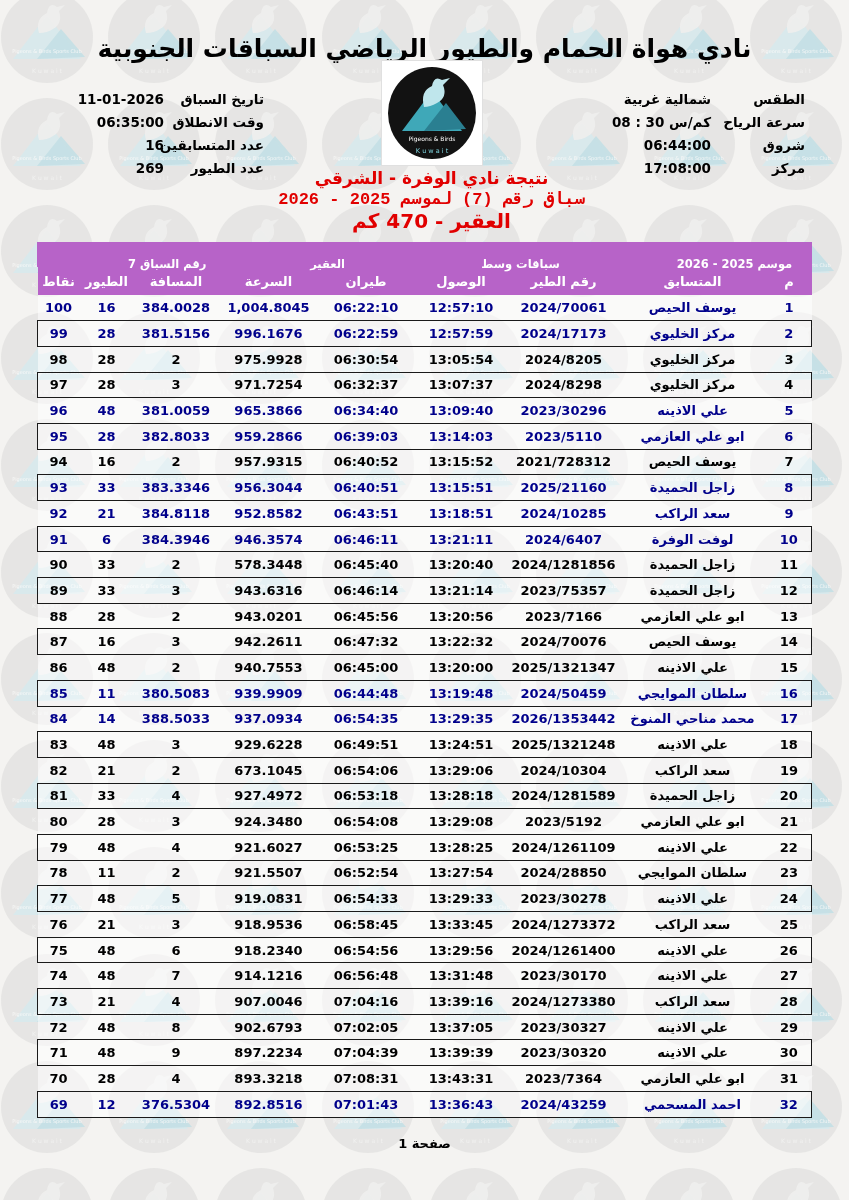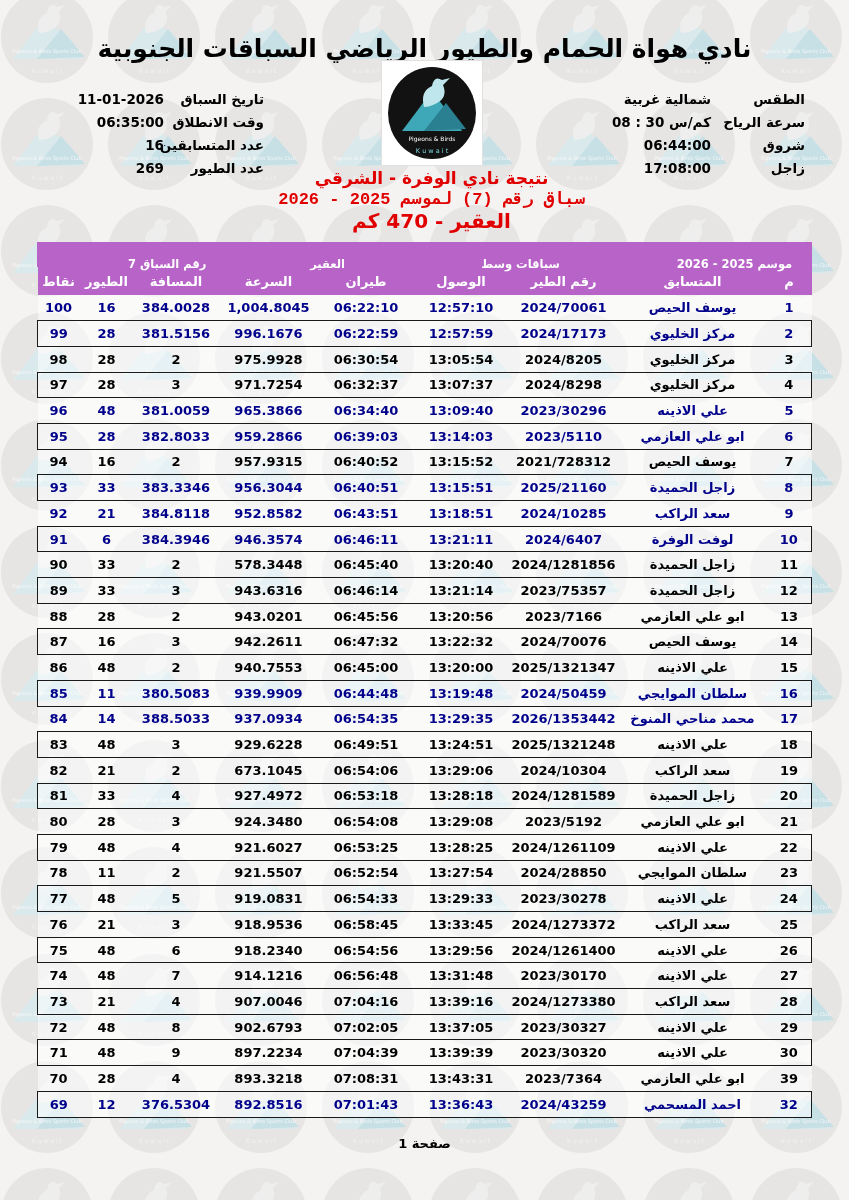--- a/index.html
+++ b/index.html
@@ -841,21 +841,21 @@
         </div>
         <div class="info-row">
           <span class="lbl">سرعة الرياح</span>
           <span class="val" dir="ltr">08 : 30 كم/س</span>
         </div>
         <div class="info-row">
           <span class="lbl">شروق</span>
           <span class="val" dir="ltr">06:44:00</span>
         </div>
         <div class="info-row">
-          <span class="lbl">زاجل</span>
+          <span class="lbl">مركز</span>
           <span class="val" dir="ltr">17:08:00</span>
         </div>
       </div>
 
       <div class="center-col">
         <div class="logo-box">
           <svg viewBox="0 0 100 104" width="100" height="104" aria-hidden="true">
             <rect width="100" height="104" fill="#ffffff"></rect>
             <ellipse cx="50" cy="52" rx="44" ry="46" fill="#121212"></ellipse>
             <polygon points="20,70 50,30 80,70" fill="#3fa8b8"></polygon>
@@ -1250,21 +1250,21 @@
               <td>علي الاذينه</td>
               <td class="c-bird">2023/30320</td>
               <td>13:39:39</td>
               <td>07:04:39</td>
               <td>897.2234</td>
               <td>9</td>
               <td>48</td>
               <td>71</td>
             </tr>
             <tr>
-              <td>39</td>
+              <td>31</td>
               <td>ابو علي العازمي</td>
               <td class="c-bird">2023/7364</td>
               <td>13:43:31</td>
               <td>07:08:31</td>
               <td>893.3218</td>
               <td>4</td>
               <td>28</td>
               <td>70</td>
             </tr>
             <tr class="hl boxed">

